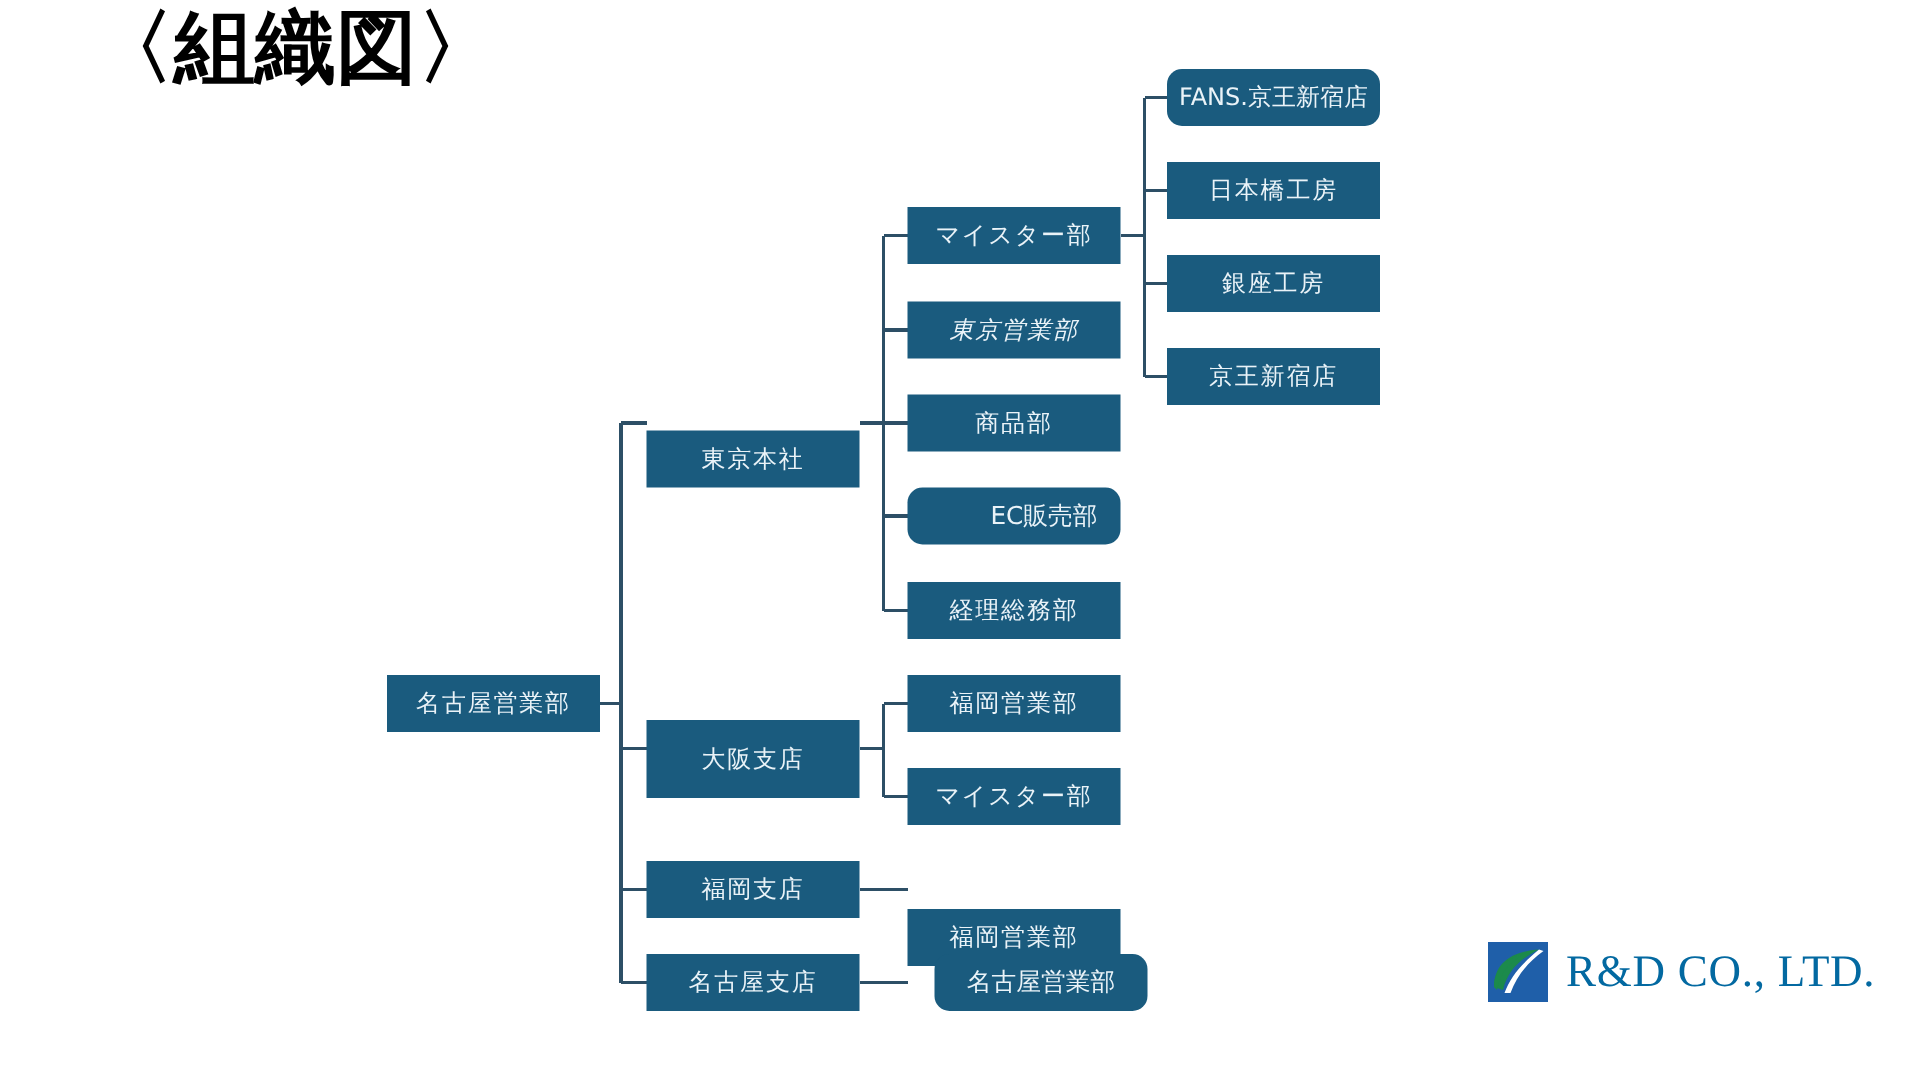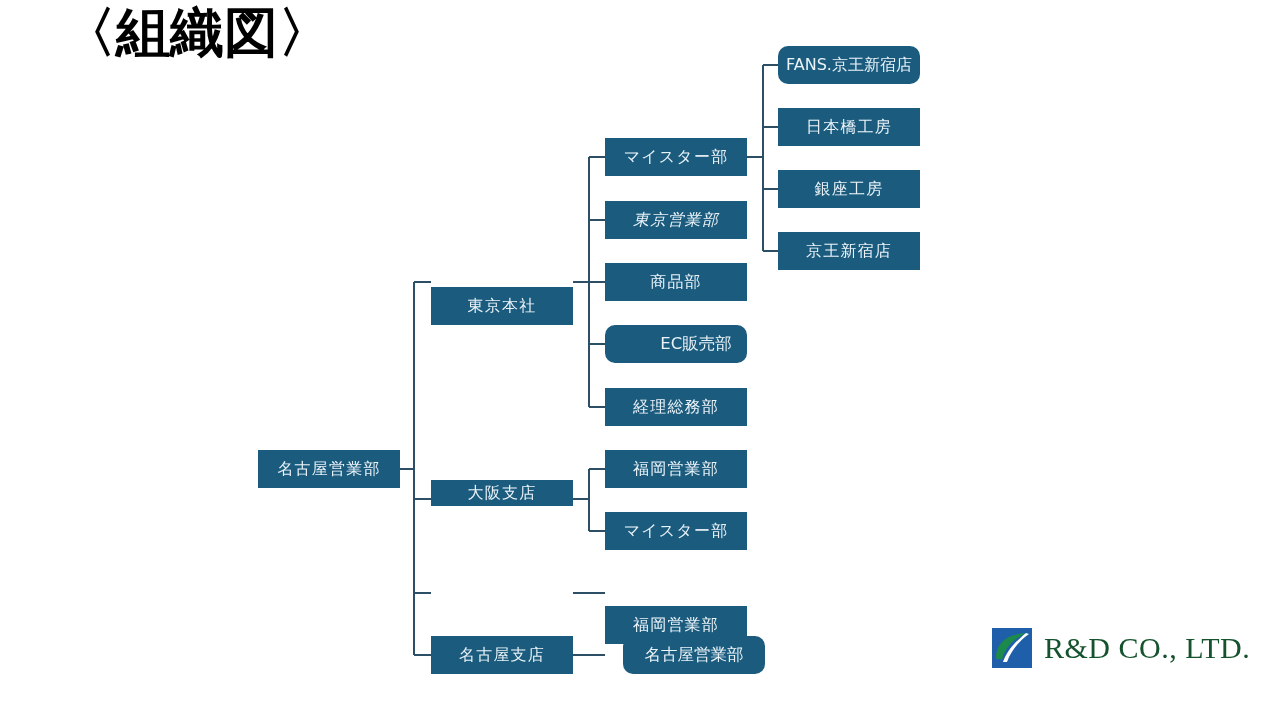--- a/index.html
+++ b/index.html
@@ -80,21 +80,21 @@
   }
   #logo-mark {
     width: 40px;
     height: 40px;
     flex: 0 0 auto;
   }
   #logo-text {
     font-family: "Liberation Serif", "DejaVu Serif", serif;
     font-size: 30px;
     line-height: 34px;
-    color: #14532d;
+    color: #0369a1;
     letter-spacing: 0.5px;
     white-space: nowrap;
   }
 </style>
 </head>
 <body>
 
 <div id="slide">
 
   <div id="page-title">〈組織図〉</div>
@@ -136,21 +136,22 @@
         <path d="M589,531 L605,531"></path>
 
         <path d="M573,593 L605,593"></path>
         <path d="M573,655 L605,655"></path>
       </g>
     </svg>
 
     <div class="node" style="left:258px; top:450px; width:142px; height:38px;">名古屋営業部</div>
 
     <div class="node" style="left:431px; top:263px; width:142px; height:38px;margin-top:24px;">東京本社</div>
-    <div class="node" style="left:431px; top:480px; width:142px; height:26px;">大阪支店</div>
+    <div class="node" style="left:431px; top:480px; width:142px; height:52px;">大阪支店</div>
+    <div class="node" style="left:431px; top:574px; width:142px; height:38px;">福岡支店</div>
     <div class="node" style="left:431px; top:636px; width:142px; height:38px;">名古屋支店</div>
 
     <div class="node" style="left:605px; top:138px; width:142px; height:38px;">マイスター部</div>
     <div class="node" style="left:605px; top:201px; width:142px; height:38px;font-style:italic;">東京営業部</div>
     <div class="node" style="left:605px; top:263px; width:142px; height:38px;">商品部</div>
     <div class="node tight" style="left:605px; top:325px; width:142px; height:38px;padding-left:40px;">EC販売部</div>
     <div class="node" style="left:605px; top:388px; width:142px; height:38px;">経理総務部</div>
 
     <div class="node" style="left:605px; top:450px; width:142px; height:38px;">福岡営業部</div>
     <div class="node" style="left:605px; top:512px; width:142px; height:38px;">マイスター部</div>

